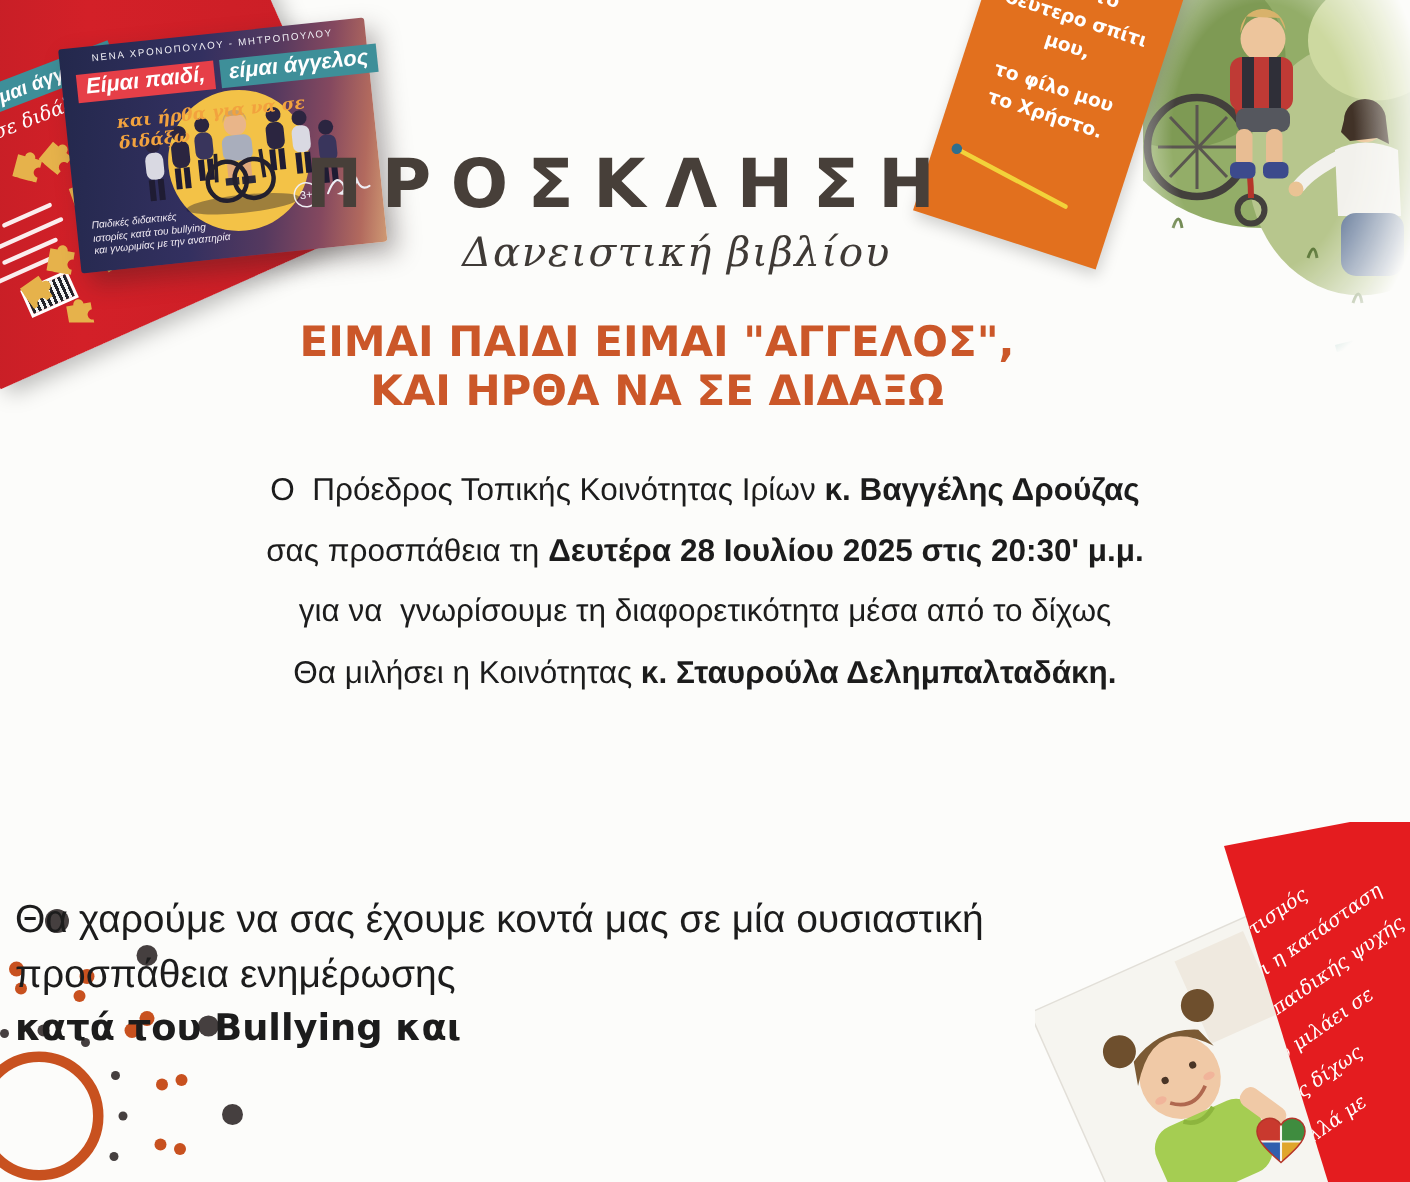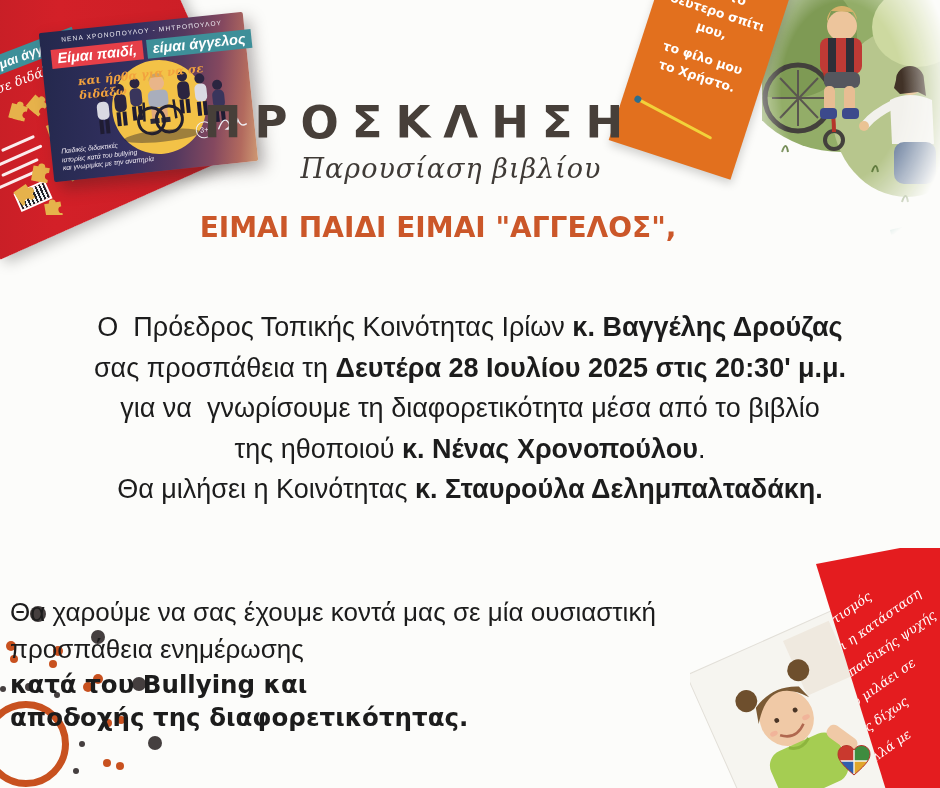--- a/index.html
+++ b/index.html
@@ -7,21 +7,21 @@
           font-family:"Liberation Sans",sans-serif;color:#1c1c1c;}
   .abs{position:absolute;}
 
   
   .title{left:0;top:96px;width:840px;text-align:center;font-family:"DejaVu Sans",sans-serif;
          font-weight:bold;font-size:45px;letter-spacing:13px;color:#473f39;z-index:30;}
   .subtitle{left:0;top:153px;width:902px;text-align:center;font-family:"DejaVu Serif",serif;
             font-style:italic;font-size:27px;color:#3f3a36;letter-spacing:1px;z-index:30;}
   .heading{left:0;top:211px;width:876px;text-align:center;font-family:"DejaVu Sans",sans-serif;
            font-weight:bold;font-size:28px;line-height:33px;color:#cb5729;z-index:30;}
-  .body-block{left:0;top:307px;width:940px;text-align:center;font-size:27px;line-height:40.5px;z-index:30;}
+  .body-block{left:0;top:307px;width:940px;text-align:center;font-size:21px;line-height:40.5px;z-index:30;}
   .body-block .line{white-space:pre;}
   .body-block b{font-weight:bold;}
   .closing-block{left:10px;top:594px;width:916px;text-align:left;font-size:26px;line-height:37px;z-index:30;}
   .closing-block .line{white-space:pre;}
   .closing-block .line.bold{font-family:"DejaVu Sans",sans-serif;font-weight:bold;font-size:24.5px;line-height:33px;}
 
   
   .book-red{left:-60px;top:-25px;width:270px;height:240px;background:linear-gradient(115deg,#b81d24 0%,#d32028 45%,#c91e26 100%);
             transform:rotate(-24deg);box-shadow:4px 6px 14px rgba(0,0,0,.25);z-index:2;}
   .teal-tag{left:-10px;top:42px;background:#3e8f99;color:#fff;font-style:italic;font-weight:bold;
@@ -242,36 +242,35 @@
           <path d="M52,0 l8,2.5 l-8,2.5 z" fill="#e8c48e"></path>
       </g>
       <g transform="translate(136,250) rotate(-8)">
         <rect x="0" y="0" width="48" height="5" fill="#c4392e"></rect>
           <path d="M48,0 l8,2.5 l-8,2.5 z" fill="#e8c48e"></path>
       </g>
     </g>
   </svg>
 
   <div class="abs title">ΠΡΟΣΚΛΗΣΗ</div>
-  <div class="abs subtitle">Παρουσίαση βιβλίου</div>
+  <div class="abs subtitle">Δανειστική βιβλίου</div>
   <div class="abs heading">
     <div>ΕΙΜΑΙ ΠΑΙΔΙ ΕΙΜΑΙ "ΑΓΓΕΛΟΣ",</div>
+    <div>ΚΑΙ ΗΡΘΑ ΝΑ ΣΕ ΔΙΔΑΞΩ</div>
   </div>
   <div class="abs body-block" id="body-lines">
       <div class="line"><span>Ο  Πρόεδρος Τοπικής Κοινότητας Ιρίων </span><b>κ. Βαγγέλης Δρούζας</b></div>
       <div class="line"><span>σας προσπάθεια τη </span><b>Δευτέρα 28 Ιουλίου 2025 στις 20:30' μ.μ.</b></div>
-      <div class="line"><span>για να  γνωρίσουμε τη διαφορετικότητα μέσα από το βιβλίο</span></div>
-      <div class="line"><span>της ηθοποιού </span><b>κ. Νένας Χρονοπούλου</b><span>.</span></div>
+      <div class="line"><span>για να  γνωρίσουμε τη διαφορετικότητα μέσα από το δίχως</span></div>
       <div class="line"><span>Θα μιλήσει η Κοινότητας </span><b>κ. Σταυρούλα Δελημπαλταδάκη.</b></div>
     </div>
   <div class="abs closing-block" id="closing-lines">
       <div class="line">Θα χαρούμε να σας έχουμε κοντά μας σε μία ουσιαστική</div>
       <div class="line">προσπάθεια ενημέρωσης</div>
       <div class="line bold">κατά του Bullying και</div>
-      <div class="line bold">αποδοχής της διαφορετικότητας.</div>
     </div>
 
   <svg class="abs photo-br" viewBox="0 0 250 240">
     <defs>
       <clipPath id="heartClip">
         <path d="M16,29 C8,22 0,15 0,8.5 A8.5,8.5 0 0 1 16,4 A8.5,8.5 0 0 1 32,8.5 C32,15 24,22 16,29 Z"></path>
       </clipPath>
       <clipPath id="redClip">
           <polygon points="126,16 252,-8 252,242 196,242"></polygon>
         </clipPath>

